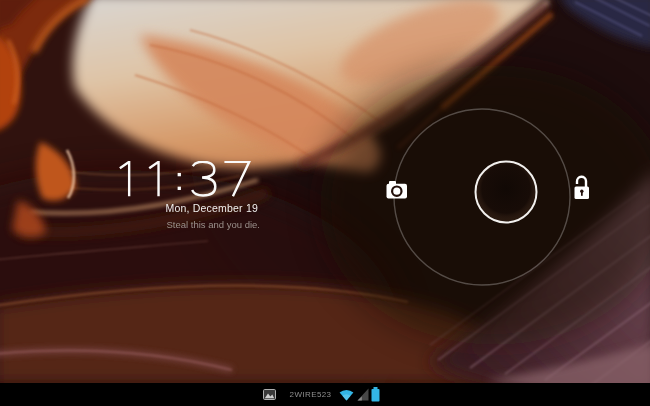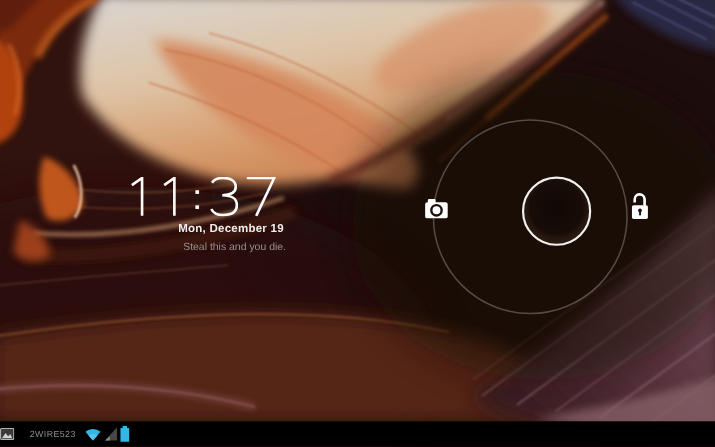--- a/index.html
+++ b/index.html
@@ -4,25 +4,25 @@
 <style>
   html,body{margin:0;padding:0;background:#000;}
   .screen{position:relative;width:650px;height:406px;overflow:hidden;background:#2c110d;
           font-family:"Liberation Sans",sans-serif;}
   .wall{position:absolute;left:0;top:0;width:650px;height:406px;display:block;}
   .overlay{position:absolute;left:0;top:0;width:650px;height:406px;display:block;}
   .clock-svg{position:absolute;left:113px;top:161px;width:140px;height:auto;}
   .clock-svg path{fill:none;stroke:#fafafa;stroke-width:2.45;stroke-linecap:butt;}
   .clock-svg rect.dot{fill:#fafafa;}
   .date-line{position:absolute;right:392px;top:203px;white-space:nowrap;text-align:left;
-             font-size:10.5px;font-weight:bold;color:#f0eeec;letter-spacing:.2px;line-height:1;}
+             font-size:10.5px;font-weight:normal;color:#f0eeec;letter-spacing:.2px;line-height:1;}
   .owner-line{position:absolute;right:390px;top:220px;white-space:nowrap;text-align:right;
               font-size:9.5px;font-weight:400;color:#9b918c;line-height:1;}
   .statusbar{position:absolute;left:0;bottom:0;width:650px;height:23px;background:#000;
-             display:flex;align-items:center;justify-content:flex-start;}
+             display:flex;align-items:center;justify-content:center;}
   .statusbar .ssid{font-size:8px;color:#8f8f8f;letter-spacing:.4px;margin:0 8px 0 14px;line-height:1;}
   .sb-ico{display:block;}
   .sb-gap3{margin-left:3px;}
   .sb-end{margin-right:7px;margin-left:2px;}
 </style>
 </head>
 <body>
 
 <div class="screen">
 

